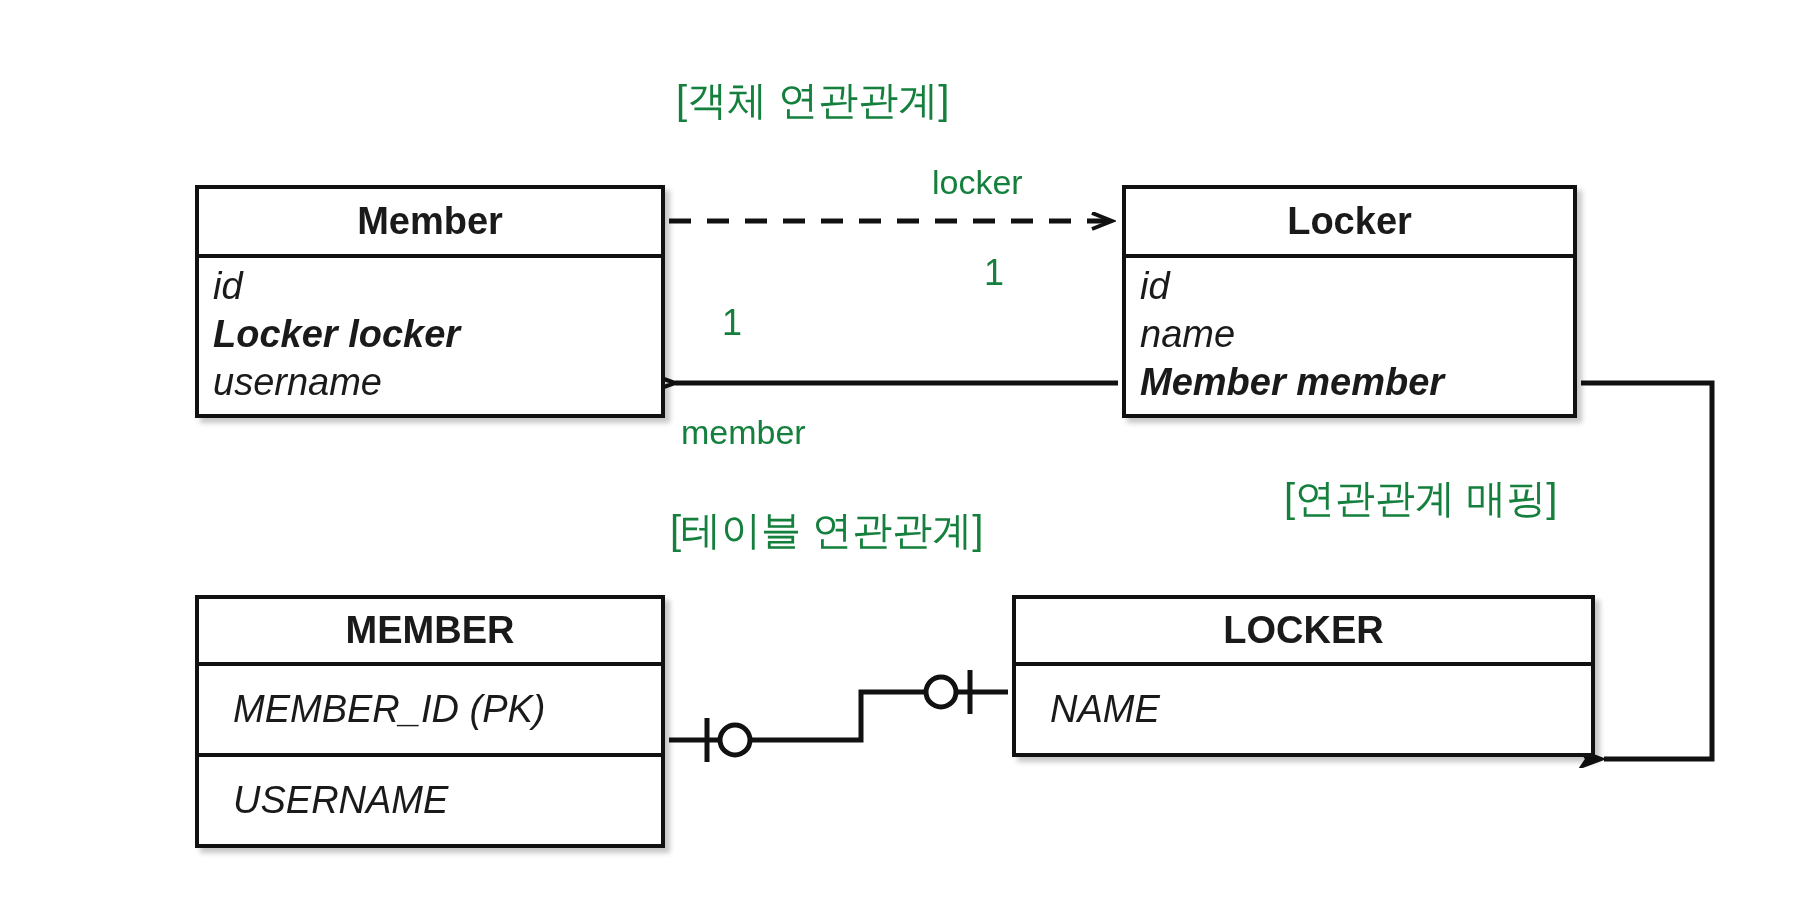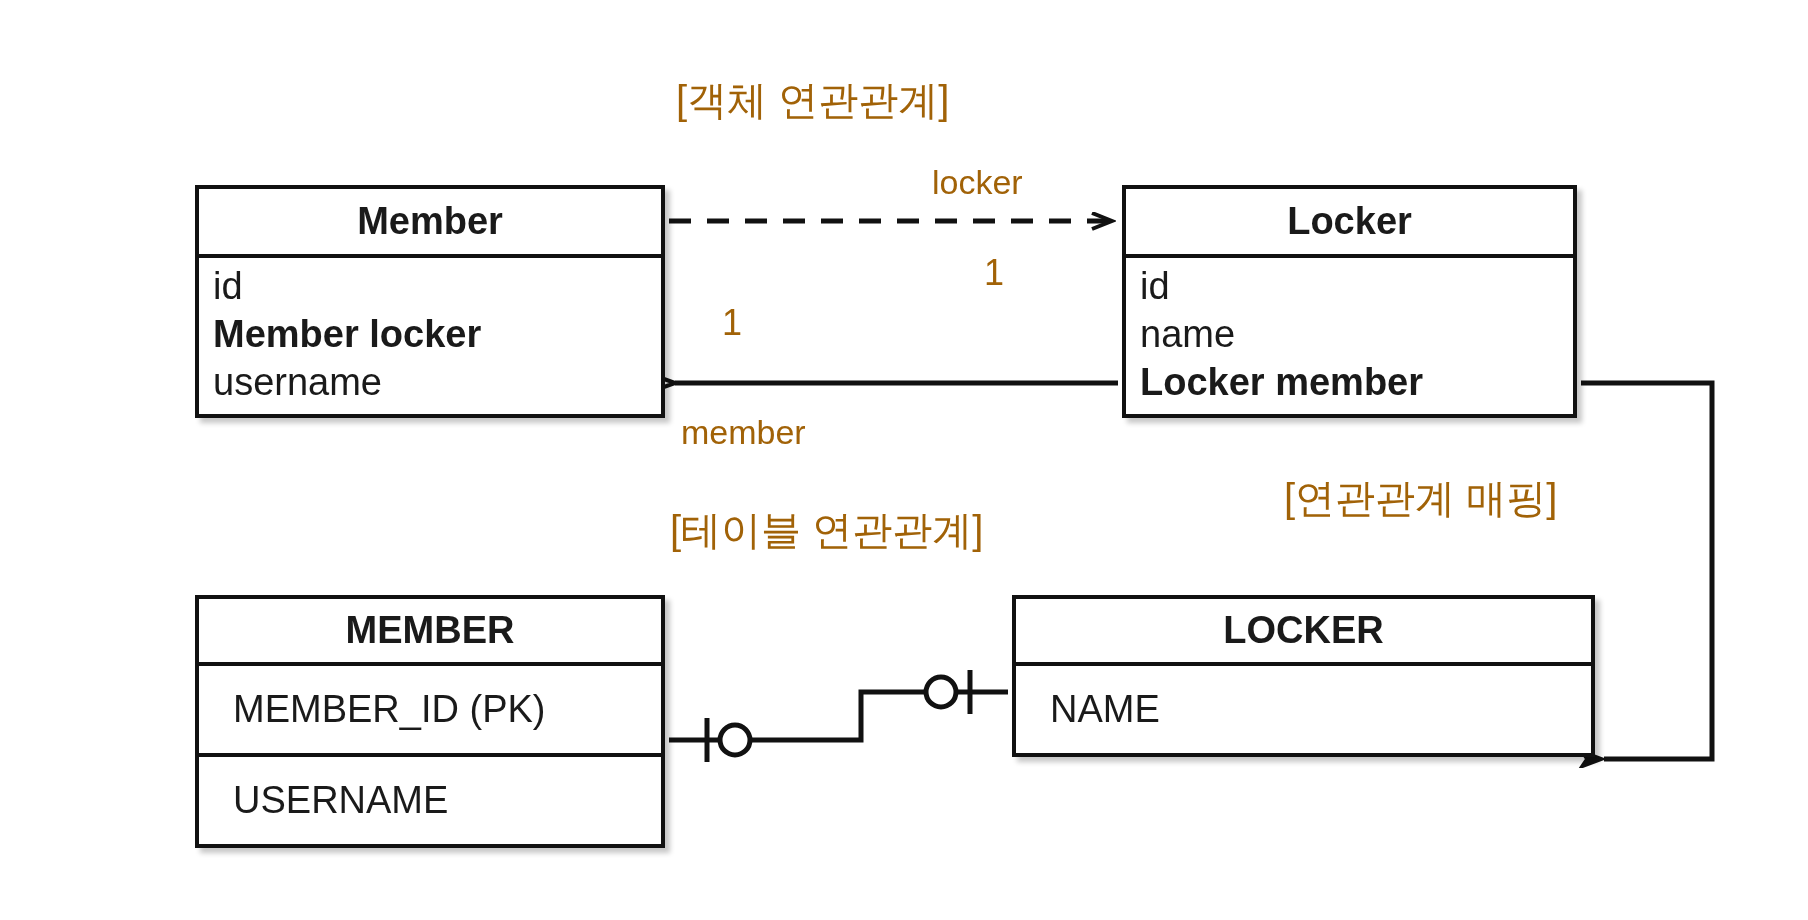--- a/index.html
+++ b/index.html
@@ -45,20 +45,21 @@
   }
   .box .sec {
     box-sizing: border-box;
   }
   .box .sec.divided {
     border-top: 4px solid #111111;
   }
   .row {
     white-space: nowrap;
     line-height: 1;
+    font-style: italic;
   }
   .row.bold { font-weight: bold; }
 
   
   .uml .title {
     font-size: 38px;
     padding: 13px 0 14px 0;
   }
   .uml .sec {
     padding: 4px 0 8px 0;
@@ -83,21 +84,21 @@
   #member-class  { left: 195px; top: 185px;  width: 470px; }
   #locker-class  { left: 1122px; top: 185px; width: 455px; }
   #member-table  { left: 195px; top: 595px;  width: 470px; }
   #locker-table  { left: 1012px; top: 595px; width: 583px; }
 
   
   .label {
     position: absolute;
     white-space: nowrap;
     line-height: 1;
-    color: #a16207;
+    color: #15803d;
   }
   .lbl-heading { font-size: 40px; }
   .lbl-role    { font-size: 34px; }
   .lbl-card    { font-size: 36px; }
 
   #hdr-object   { left: 676px;  top: 80px; }
   #hdr-table    { left: 670px;  top: 510px; }
   #hdr-mapping  { left: 1284px; top: 478px; }
 
   #role-locker  { left: 932px;  top: 165px; }
@@ -165,31 +166,31 @@
   <div class="label lbl-card" id="card-locker">1</div>
 
   <div class="label lbl-role" id="role-member">member</div>
 
   <div class="label lbl-card" id="card-member">1</div>
 
   <div class="box uml" id="member-class">
     <div class="title">Member</div>
     <div class="sec divided">
       <div class="row">id</div>
-      <div class="row bold">Member locker</div>
+      <div class="row bold">Locker locker</div>
       <div class="row">username</div>
     </div>
   </div>
 
   <div class="box uml" id="locker-class">
     <div class="title">Locker</div>
     <div class="sec divided">
       <div class="row">id</div>
       <div class="row">name</div>
-      <div class="row bold">Locker member</div>
+      <div class="row bold">Member member</div>
     </div>
   </div>
 
   <div class="box er" id="member-table">
     <div class="title">MEMBER</div>
     <div class="sec divided">
       <div class="row">MEMBER_ID (PK)</div>
     </div>
     <div class="sec divided">
       <div class="row">USERNAME</div>

